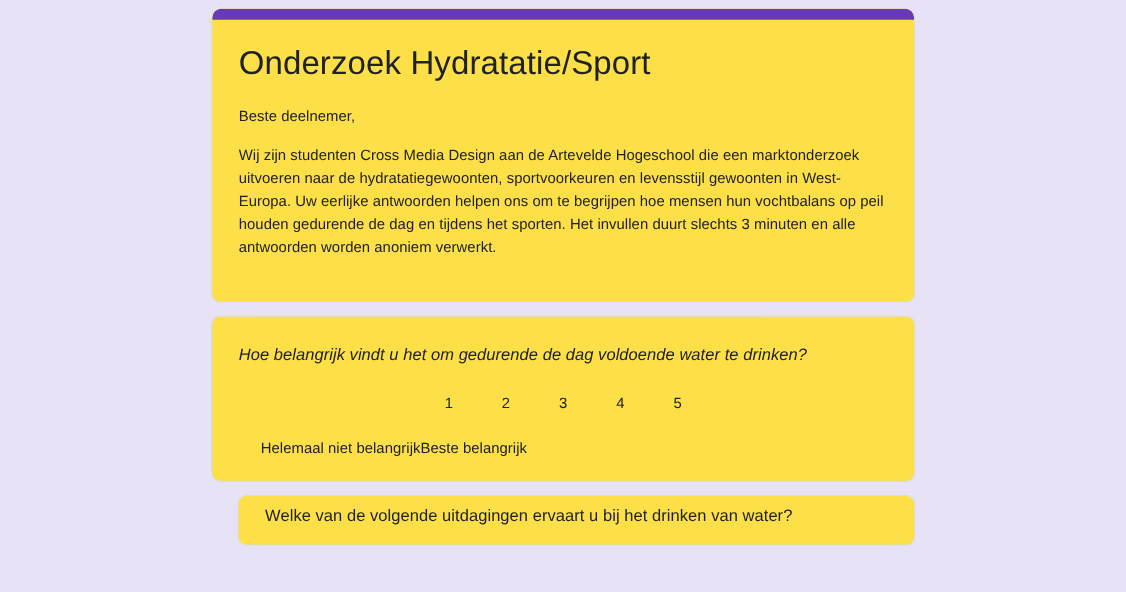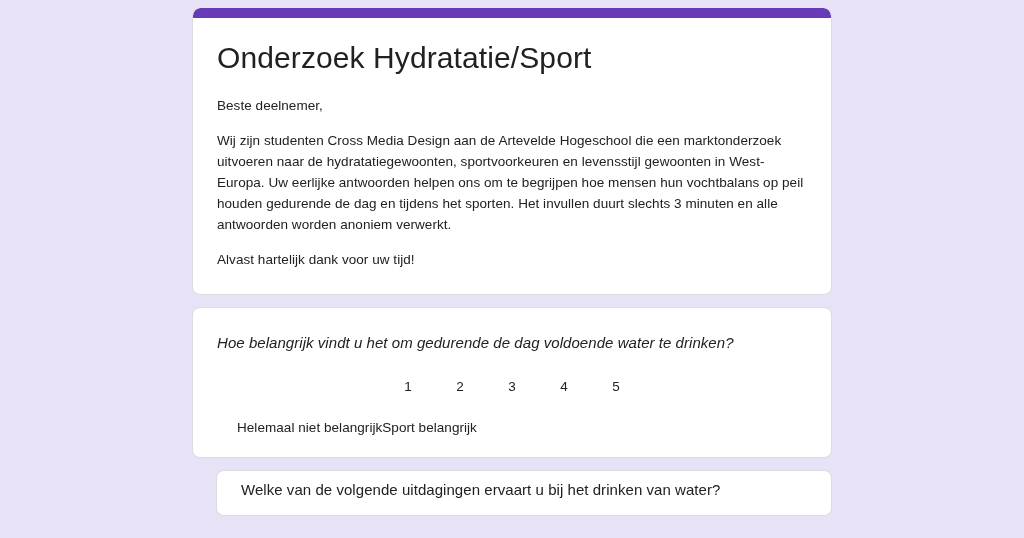--- a/index.html
+++ b/index.html
@@ -19,21 +19,21 @@
     position: relative;
     box-sizing: border-box;
     padding: 8px 0 0 0;
   }
   .form-wrap {
     width: 640px;
     margin: 0 auto;
     position: relative;
   }
   .card {
-    background: #ffffff;
+    background: #fde047;
     border: 1px solid #dadce0;
     border-radius: 8px;
     box-sizing: border-box;
     margin-bottom: 12px;
     position: relative;
   }
   .header-card {
     border-top: none;
     padding: 22px 24px 24px 24px;
     overflow: hidden;
@@ -120,21 +120,20 @@
 <body>
 
 <div class="page">
   <div class="form-wrap">
 
     <div class="card header-card">
       <div class="accent-bar"></div>
       <h1 class="form-title">Onderzoek Hydratatie/Sport</h1>
       <p class="form-desc-line">Beste deelnemer,</p>
       <p class="form-desc-line">Wij zijn studenten Cross Media Design aan de Artevelde Hogeschool die een marktonderzoek uitvoeren naar de hydratatiegewoonten, sportvoorkeuren en levensstijl gewoonten in West-Europa. Uw eerlijke antwoorden helpen ons om te begrijpen hoe mensen hun vochtbalans op peil houden gedurende de dag en tijdens het sporten. Het invullen duurt slechts 3 minuten en alle antwoorden worden anoniem verwerkt.</p>
-      <p class="form-desc-line last">Alvast hartelijk dank voor uw tijd!</p>
     </div>
 
     <div class="card question-card">
       <div class="question-title">Hoe belangrijk vindt u het om gedurende de dag voldoende water te drinken?</div>
       <div class="scale-row">
         <div class="scale-col">
           <div class="scale-number">1</div>
         </div>
         <div class="scale-col">
           <div class="scale-number">2</div>
@@ -144,21 +143,21 @@
         </div>
         <div class="scale-col">
           <div class="scale-number">4</div>
         </div>
         <div class="scale-col">
           <div class="scale-number">5</div>
         </div>
       </div>
       <div class="scale-labels">
         <div class="scale-label">Helemaal niet belangrijk</div>
-        <div class="scale-label">Sport belangrijk</div>
+        <div class="scale-label">Beste belangrijk</div>
       </div>
     </div>
 
     <div class="card partial-card">
       <div class="partial-title">Welke van de volgende uitdagingen ervaart u bij het drinken van water?</div>
     </div>
 
   </div>
 </div>
 

